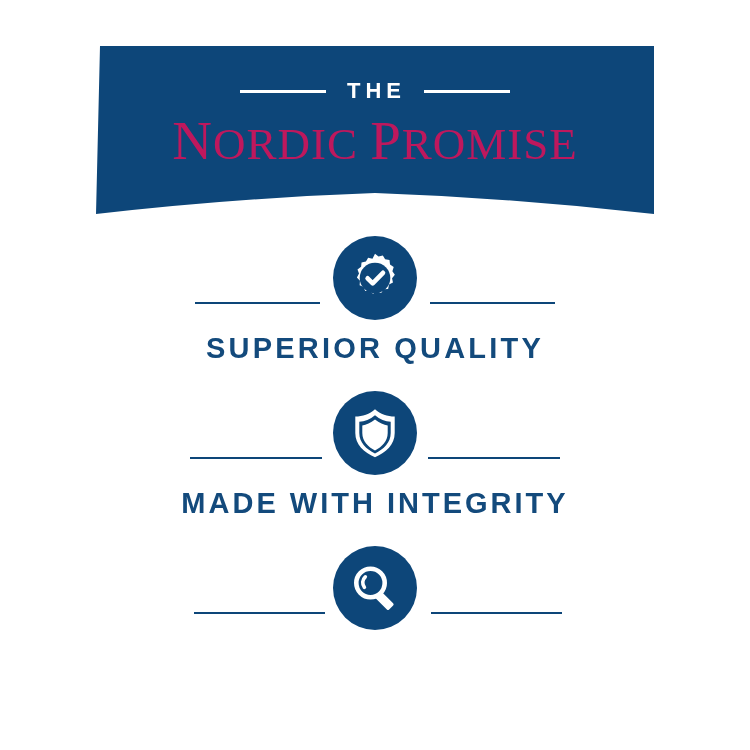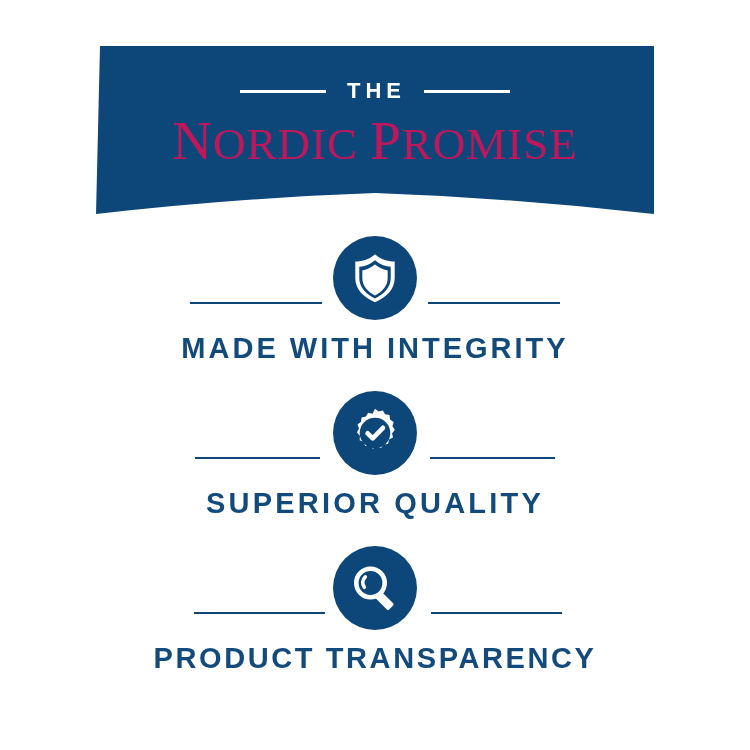--- a/index.html
+++ b/index.html
@@ -183,20 +183,37 @@
         <span class="eyebrow-rule"></span>
       </div>
 
       <div class="banner-title">
         <span class="cap">N</span><span class="small-cap">ORDIC</span><span class="small-cap">&nbsp;</span><span class="cap">P</span><span class="small-cap">ROMISE</span>
       </div>
     </div>
   </div>
 
   <div class="pillars">
+
+    <div class="pillar pillar--p1">
+      <div class="pillar-icon-row">
+        <span class="rule rule-left"></span>
+        <span class="icon-circle">
+          <svg width="52" height="52" viewBox="0 0 52 52" xmlns="http://www.w3.org/2000/svg" aria-hidden="true">
+            <path fill="#ffffff" d="
+              M26,1.8
+              l3.55,2.72 4.3,-1.05 2.28,3.82 4.37,0.74 0.52,4.4 3.68,2.46 -1.3,4.25 2.45,3.69 -2.78,3.45 0.9,4.33 -3.95,2.0 -0.9,4.33 -4.4,0.38 -2.6,3.6 -4.23,-1.36 -3.9,2.1 -3.4,-2.83 -4.42,0.28 -1.5,-4.18 -4.05,-1.8 0.34,-4.42 -3.05,-3.23 2.1,-3.9 -1.52,-4.17 3.6,-2.6 0.45,-4.4 4.4,-0.82 2.2,-3.85 4.33,1.0 Z"></path>
+            <circle cx="26" cy="26" r="15.3" fill="#0d4679"></circle>
+            <path fill="none" stroke="#ffffff" stroke-width="4.6" stroke-linecap="round" stroke-linejoin="round" d="M18.6,26.3 L23.7,31.4 L34.0,20.8"></path>
+          </svg>
+        </span>
+        <span class="rule rule-right"></span>
+      </div>
+      <div class="pillar-label">SUPERIOR QUALITY</div>
+    </div>
 
     <div class="pillar pillar--p2">
       <div class="pillar-icon-row">
         <span class="rule rule-left"></span>
         <span class="icon-circle">
           <svg width="50" height="52" viewBox="0 0 50 52" xmlns="http://www.w3.org/2000/svg" aria-hidden="true">
             <path fill="#ffffff" d="
               M25,2.2
               C19.6,7.2 12.6,9.4 5.3,9.6
               L5.3,26.0
@@ -220,48 +237,30 @@
               C31.8,40.0 37.7,34.2 37.7,26.0
               L37.7,18.4
               C33.9,18.0 29.2,16.2 25,12.6 Z"></path>
           </svg>
         </span>
         <span class="rule rule-right"></span>
       </div>
       <div class="pillar-label">MADE WITH INTEGRITY</div>
     </div>
 
-    <div class="pillar pillar--p1">
-      <div class="pillar-icon-row">
-        <span class="rule rule-left"></span>
-        <span class="icon-circle">
-          <svg width="52" height="52" viewBox="0 0 52 52" xmlns="http://www.w3.org/2000/svg" aria-hidden="true">
-            <path fill="#ffffff" d="
-              M26,1.8
-              l3.55,2.72 4.3,-1.05 2.28,3.82 4.37,0.74 0.52,4.4 3.68,2.46 -1.3,4.25 2.45,3.69 -2.78,3.45 0.9,4.33 -3.95,2.0 -0.9,4.33 -4.4,0.38 -2.6,3.6 -4.23,-1.36 -3.9,2.1 -3.4,-2.83 -4.42,0.28 -1.5,-4.18 -4.05,-1.8 0.34,-4.42 -3.05,-3.23 2.1,-3.9 -1.52,-4.17 3.6,-2.6 0.45,-4.4 4.4,-0.82 2.2,-3.85 4.33,1.0 Z"></path>
-            <circle cx="26" cy="26" r="15.3" fill="#0d4679"></circle>
-            <path fill="none" stroke="#ffffff" stroke-width="4.6" stroke-linecap="round" stroke-linejoin="round" d="M18.6,26.3 L23.7,31.4 L34.0,20.8"></path>
-          </svg>
-        </span>
-        <span class="rule rule-right"></span>
-      </div>
-      <div class="pillar-label">SUPERIOR QUALITY</div>
-    </div>
-
     <div class="pillar pillar--p3">
       <div class="pillar-icon-row">
         <span class="rule rule-left"></span>
         <span class="icon-circle">
           <svg width="54" height="54" viewBox="0 0 54 54" xmlns="http://www.w3.org/2000/svg" aria-hidden="true">
             <g stroke="#ffffff" fill="none" stroke-linecap="round" stroke-linejoin="round">
               <circle cx="22.5" cy="22.0" r="14.2" stroke-width="4.6"></circle>
               <path d="M17.3,15.8 C14.2,18.6 13.9,23.2 16.4,26.4" stroke-width="3.6"></path>
             </g>
             <path fill="#ffffff" stroke="#ffffff" stroke-width="3.2" stroke-linejoin="round" stroke-linecap="round" d="M33.2,32.6 L44.0,43.4 L40.0,47.4 L29.2,36.6 Z"></path>
           </svg>
         </span>
         <span class="rule rule-right"></span>
       </div>
-      <div class="pillar-label">PRODUCT TRANSPARENCY</div>
     </div>
 
   </div>
 </div>
 
 </body></html>

